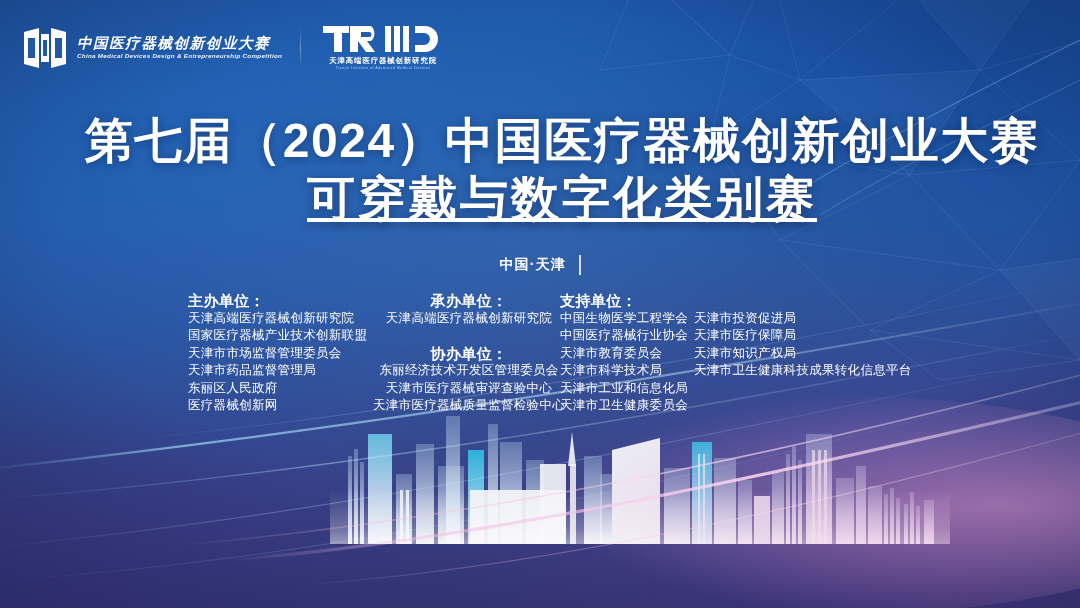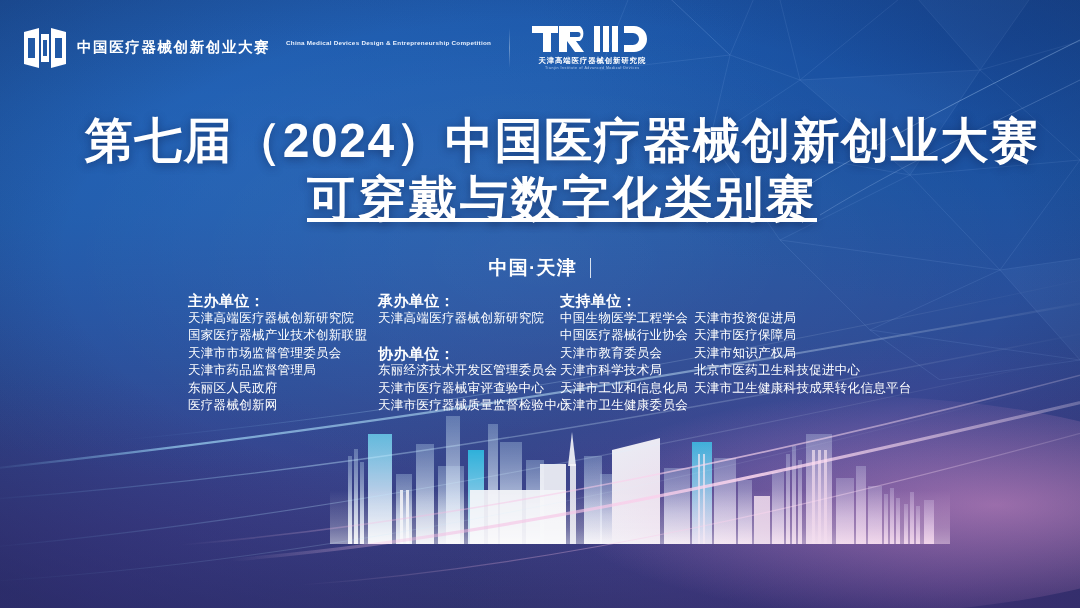--- a/index.html
+++ b/index.html
@@ -48,21 +48,21 @@
     align-items: center;
     gap: 18px;
     z-index: 8;
   }
   .logo-main {
     display: flex;
     align-items: center;
     gap: 9px;
   }
   .logo-mark { width: 46px; height: 44px; display: block; }
-  .logo-text-wrap { display: flex; gap: 16px; }
+  .logo-text-wrap { display: flex; flex-direction: column; gap: 2px; font-style: italic; }
   .logo-cn {
     color: #ffffff;
     font-size: 14.5px;
     font-weight: 700;
     letter-spacing: 1.6px;
     line-height: 1;
     white-space: nowrap;
   }
   .logo-en {
     color: #eaf2ff;
@@ -125,21 +125,21 @@
     left: 0;
     width: 100%;
     text-align: center;
     z-index: 8;
   }
   .meta-inner {
     display: inline-flex;
     align-items: center;
     gap: 13px;
     color: #ffffff;
-    font-size: 19px;
+    font-size: 14px;
     font-weight: 700;
     letter-spacing: 1.2px;
   }
   .meta-sep {
     display: inline-block;
     width: 1.5px;
     height: 20px;
     background: rgba(255,255,255,0.82);
   }
 
@@ -148,21 +148,21 @@
     position: absolute;
     top: 292px;
     left: 188px;
     display: flex;
     gap: 0;
     z-index: 8;
     color: #ffffff;
   }
   .org-col { display: flex; flex-direction: column; }
   .col-1 { width: 190px; }
-  .col-2 { width: 182px; }
+  .col-2 { width: 182px; align-items: center; }
   .col-3 { width: 134px; }
   .col-4 { width: 215px; padding-top: 17.5px; }
   .org-head {
     font-size: 15px;
     font-weight: 700;
     line-height: 17.5px;
     letter-spacing: 0.4px;
     white-space: nowrap;
   }
   .org-item {
@@ -423,19 +423,18 @@
       <div class="org-item">天津市教育委员会</div>
       <div class="org-item">天津市科学技术局</div>
       <div class="org-item">天津市工业和信息化局</div>
       <div class="org-item">天津市卫生健康委员会</div>
     </div>
 
     <div class="org-col col-4">
       <div class="org-item">天津市投资促进局</div>
       <div class="org-item">天津市医疗保障局</div>
       <div class="org-item">天津市知识产权局</div>
-      <div class="org-item">北京市医药卫生科技促进中心</div>
       <div class="org-item">天津市卫生健康科技成果转化信息平台</div>
     </div>
 
   </div>
 
 </div>
 
 </body></html>

